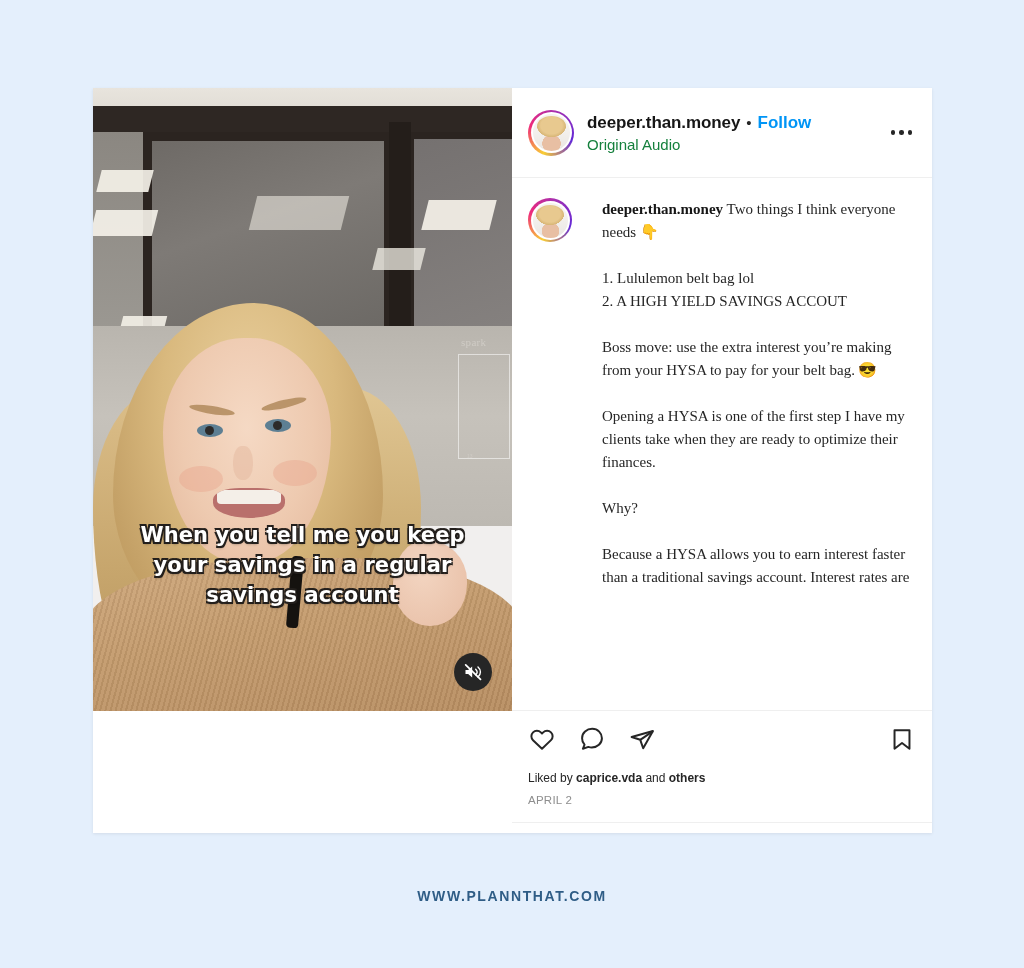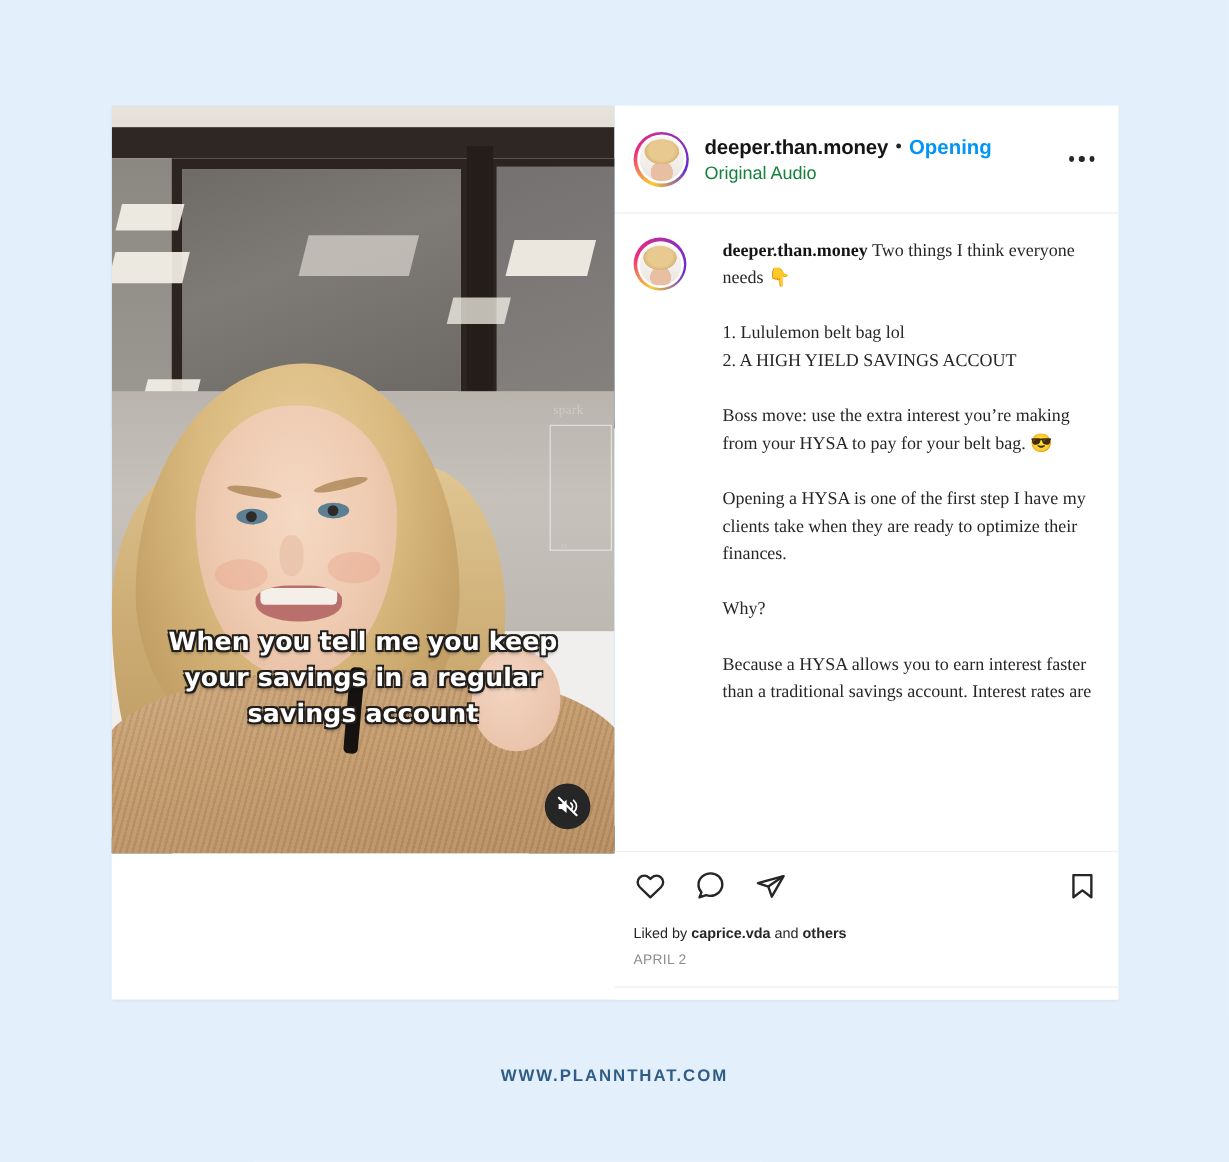--- a/index.html
+++ b/index.html
@@ -23,21 +23,21 @@
     display: flex;
     background: #ffffff;
     box-shadow: 0 1px 3px rgba(0,0,0,.08);
     overflow: hidden;
   }
 
   
   .media-col {
     position: relative;
     width: 419px; height: 623px;
-    background: #7dd3fc;
+    background: #4d7c0f;
     overflow: hidden;
     flex: 0 0 419px;
   }
   .video-frame {
     position: absolute; inset: 0;
     background: #f1efee;
   }
   
   .bg-ceiling {
     position: absolute; left:0; top:0; width:100%; height:40px;
@@ -412,21 +412,21 @@
       <div class="ig-header">
         <div class="avatar-ring">
           <div class="avatar-inner">
             <div class="avatar-img"></div>
           </div>
         </div>
         <div class="header-texts">
           <div class="header-line1">
             <span class="ig-username">deeper.than.money</span>
             <span class="dot-sep">•</span>
-            <span class="follow-link">Opening</span>
+            <span class="follow-link">Follow</span>
           </div>
           <div class="audio-line">Original Audio</div>
         </div>
         <div class="more-dots">
           <span></span>
           <span></span>
           <span></span>
         </div>
       </div>
 

